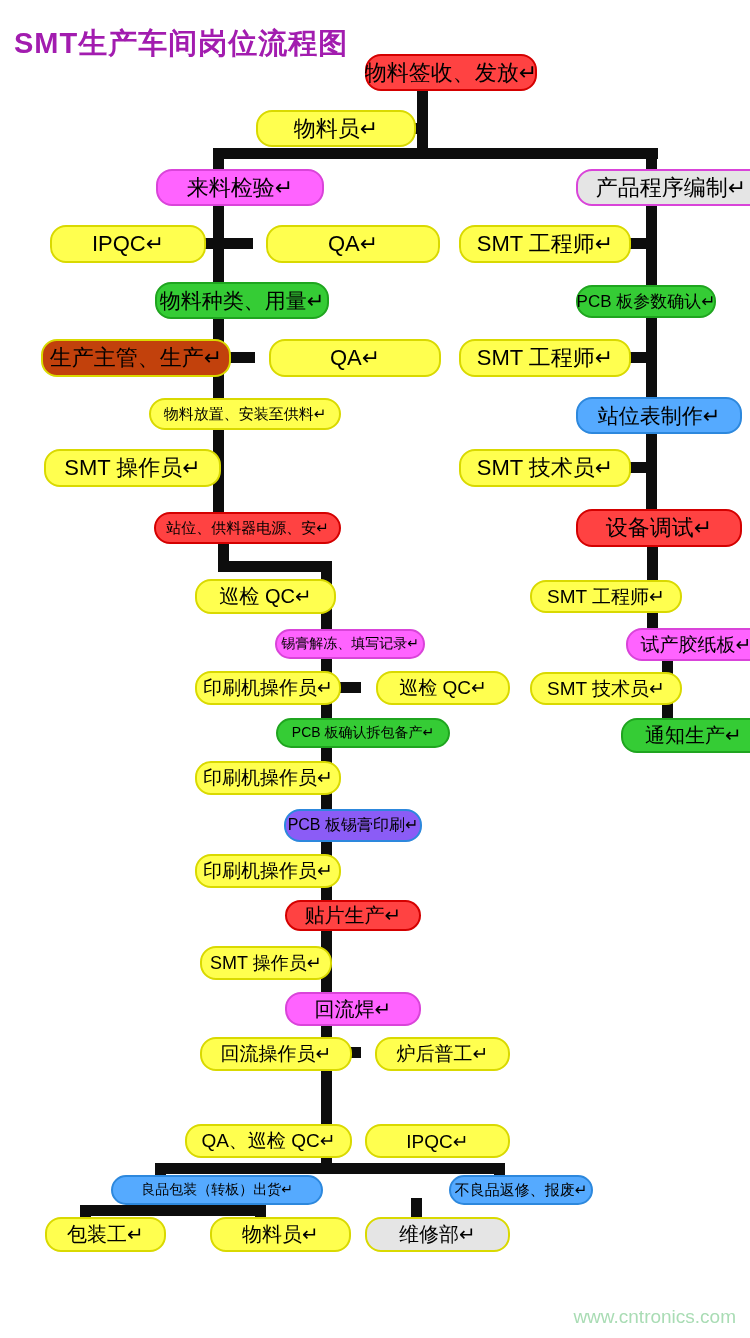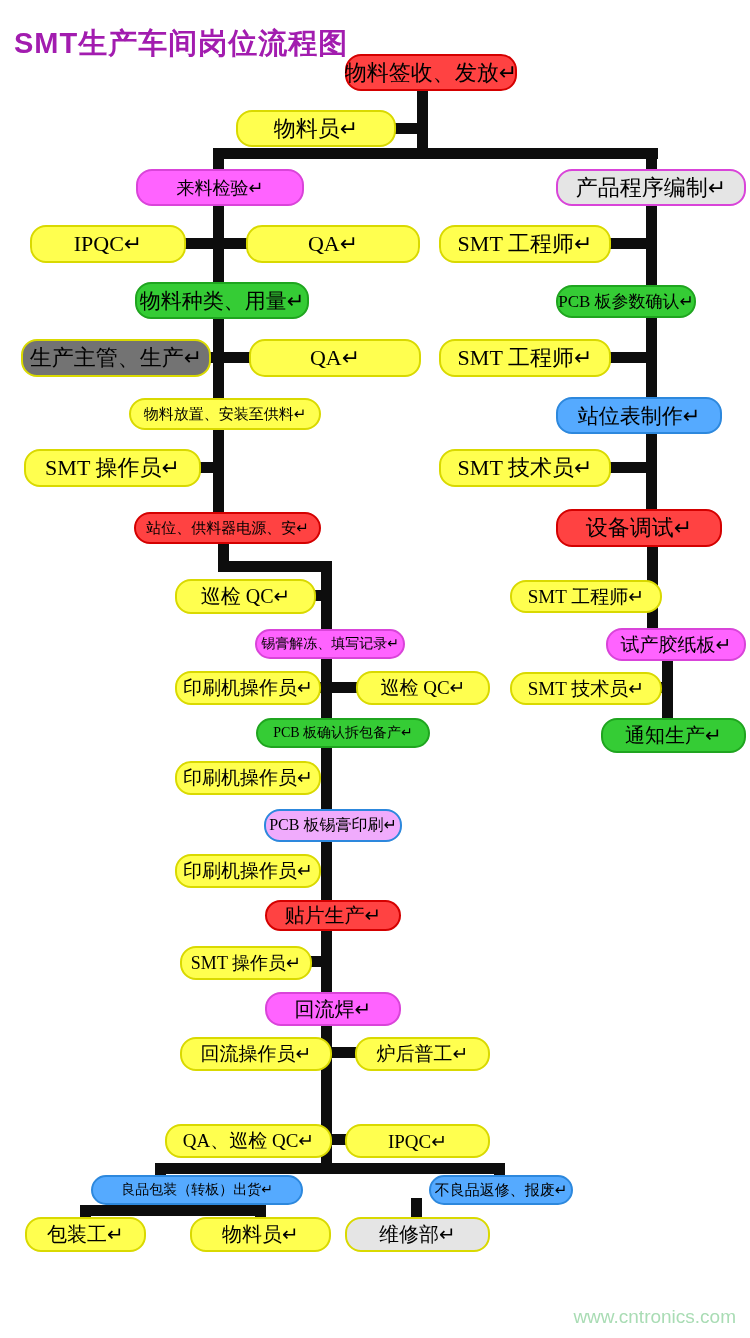--- a/index.html
+++ b/index.html
@@ -12,21 +12,22 @@
     position:absolute; left:14px; top:24px;
     font-family:"Liberation Sans","DejaVu Sans",sans-serif;
     font-size:29px; font-weight:bold; color:#a21caf; letter-spacing:1px;
     white-space:nowrap; z-index:3;
   }
   .node {
     position:absolute; box-sizing:border-box;
     border:2px solid #000; border-radius:16px;
     display:flex; align-items:center; justify-content:center;
     color:#000; white-space:nowrap; z-index:2;
-    font-family:Liberation Serif, serif;
+    font-family:Liberation Sans, sans-serif;
+    margin-left:20px;
   }
   .connector { position:absolute; z-index:1; }
   .watermark {
     position:absolute; right:14px; bottom:10px;
     font-family:"Liberation Sans","DejaVu Sans",sans-serif;
     font-size:19px; color:#a9dcb4; z-index:3; white-space:nowrap;
   }
 </style>
 </head>
 <body>
@@ -59,47 +60,47 @@
     <div class="connector" style="left: 155px; top: 1202px; width: 11px; height: 10px; background: rgb(13, 13, 13);"></div>
     <div class="connector" style="left: 80px; top: 1205px; width: 186px; height: 11px; background: rgb(13, 13, 13);"></div>
     <div class="connector" style="left: 80px; top: 1205px; width: 11px; height: 16px; background: rgb(13, 13, 13);"></div>
     <div class="connector" style="left: 255px; top: 1205px; width: 11px; height: 16px; background: rgb(13, 13, 13);"></div>
     <div class="connector" style="left: 411px; top: 1198px; width: 11px; height: 23px; background: rgb(13, 13, 13);"></div>
     <div class="connector" style="left: 647px; top: 544px; width: 11px; height: 96px; background: rgb(13, 13, 13);"></div>
     <div class="connector" style="left: 662px; top: 650px; width: 11px; height: 72px; background: rgb(13, 13, 13);"></div>
     <div class="connector" style="left: 652px; top: 682px; width: 16px; height: 11px; background: rgb(13, 13, 13);"></div>
     <div class="node" style="left: 345px; top: 54px; width: 172px; height: 37px; background: rgb(255, 66, 66); border-color: rgb(212, 0, 0); font-size: 22px;">物料签收、发放↵</div>
     <div class="node" style="left: 236px; top: 110px; width: 160px; height: 37px; background: rgb(255, 255, 79); border-color: rgb(217, 217, 0); font-size: 22px;">物料员↵</div>
-    <div class="node" style="left: 136px; top: 169px; width: 168px; height: 37px; background: rgb(255, 99, 255); border-color: rgb(217, 68, 217); font-size: 18px;">来料检验↵</div>
+    <div class="node" style="left: 136px; top: 169px; width: 168px; height: 37px; background: rgb(255, 99, 255); border-color: rgb(217, 68, 217); font-size: 22px;">来料检验↵</div>
     <div class="node" style="left: 556px; top: 169px; width: 190px; height: 37px; background: #e5e5e5; border-color: rgb(217, 68, 217); font-size: 22px;">产品程序编制↵</div>
     <div class="node" style="left: 30px; top: 225px; width: 156px; height: 38px; background: rgb(255, 255, 79); border-color: rgb(217, 217, 0); font-size: 22px;">IPQC↵</div>
     <div class="node" style="left: 246px; top: 225px; width: 174px; height: 38px; background: rgb(255, 255, 79); border-color: rgb(217, 217, 0); font-size: 22px;">QA↵</div>
     <div class="node" style="left: 439px; top: 225px; width: 172px; height: 38px; background: rgb(255, 255, 79); border-color: rgb(217, 217, 0); font-size: 22px;">SMT 工程师↵</div>
     <div class="node" style="left: 135px; top: 282px; width: 174px; height: 37px; background: rgb(53, 204, 53); border-color: rgb(31, 165, 31); font-size: 21px;">物料种类、用量↵</div>
     <div class="node" style="left: 556px; top: 285px; width: 140px; height: 33px; background: rgb(53, 204, 53); border-color: rgb(31, 165, 31); font-size: 17px; text-align: center;">PCB 板参数确认↵</div>
-    <div class="node" style="left: 21px; top: 339px; width: 190px; height: 38px; background: #737373; border-color: rgb(217, 217, 0); font-size: 22px;">生产主管、生产↵</div>
+    <div class="node" style="left: 21px; top: 339px; width: 190px; height: 38px; background: #c2410c; border-color: rgb(217, 217, 0); font-size: 22px;">生产主管、生产↵</div>
     <div class="node" style="left: 249px; top: 339px; width: 172px; height: 38px; background: rgb(255, 255, 79); border-color: rgb(217, 217, 0); font-size: 22px;">QA↵</div>
     <div class="node" style="left: 439px; top: 339px; width: 172px; height: 38px; background: rgb(255, 255, 79); border-color: rgb(217, 217, 0); font-size: 22px;">SMT 工程师↵</div>
     <div class="node" style="left: 556px; top: 397px; width: 166px; height: 37px; background: rgb(85, 170, 255); border-color: rgb(45, 136, 221); font-size: 21px;">站位表制作↵</div>
     <div class="node" style="left: 129px; top: 398px; width: 192px; height: 32px; background: rgb(255, 255, 79); border-color: rgb(217, 217, 0); font-size: 15px;">物料放置、安装至供料↵</div>
     <div class="node" style="left: 24px; top: 449px; width: 177px; height: 38px; background: rgb(255, 255, 79); border-color: rgb(217, 217, 0); font-size: 22px;">SMT 操作员↵</div>
     <div class="node" style="left: 439px; top: 449px; width: 172px; height: 38px; background: rgb(255, 255, 79); border-color: rgb(217, 217, 0); font-size: 22px;">SMT 技术员↵</div>
     <div class="node" style="left: 134px; top: 512px; width: 187px; height: 32px; background: rgb(255, 66, 66); border-color: rgb(212, 0, 0); font-size: 15px;">站位、供料器电源、安↵</div>
     <div class="node" style="left: 556px; top: 509px; width: 166px; height: 38px; background: rgb(255, 66, 66); border-color: rgb(212, 0, 0); font-size: 22px;">设备调试↵</div>
     <div class="node" style="left: 175px; top: 579px; width: 141px; height: 35px; background: rgb(255, 255, 79); border-color: rgb(217, 217, 0); font-size: 20px;">巡检 QC↵</div>
     <div class="node" style="left: 510px; top: 580px; width: 152px; height: 33px; background: rgb(255, 255, 79); border-color: rgb(217, 217, 0); font-size: 19px;">SMT 工程师↵</div>
     <div class="node" style="left: 255px; top: 629px; width: 150px; height: 30px; background: rgb(255, 99, 255); border-color: rgb(217, 68, 217); font-size: 14px;">锡膏解冻、填写记录↵</div>
     <div class="node" style="left: 606px; top: 628px; width: 140px; height: 33px; background: rgb(255, 99, 255); border-color: rgb(217, 68, 217); font-size: 19px;">试产胶纸板↵</div>
     <div class="node" style="left: 175px; top: 671px; width: 146px; height: 34px; background: rgb(255, 255, 79); border-color: rgb(217, 217, 0); font-size: 19px;">印刷机操作员↵</div>
     <div class="node" style="left: 356px; top: 671px; width: 134px; height: 34px; background: rgb(255, 255, 79); border-color: rgb(217, 217, 0); font-size: 19px;">巡检 QC↵</div>
     <div class="node" style="left: 510px; top: 672px; width: 152px; height: 33px; background: rgb(255, 255, 79); border-color: rgb(217, 217, 0); font-size: 19px;">SMT 技术员↵</div>
     <div class="node" style="left: 256px; top: 718px; width: 174px; height: 30px; background: rgb(53, 204, 53); border-color: rgb(31, 165, 31); font-size: 14px;">PCB 板确认拆包备产↵</div>
     <div class="node" style="left: 601px; top: 718px; width: 145px; height: 35px; background: rgb(53, 204, 53); border-color: rgb(31, 165, 31); font-size: 20px;">通知生产↵</div>
     <div class="node" style="left: 175px; top: 761px; width: 146px; height: 34px; background: rgb(255, 255, 79); border-color: rgb(217, 217, 0); font-size: 19px;">印刷机操作员↵</div>
-    <div class="node" style="left: 264px; top: 809px; width: 138px; height: 33px; background: #f0abfc; border-color: rgb(45, 136, 221); font-size: 16px;">PCB 板锡膏印刷↵</div>
+    <div class="node" style="left: 264px; top: 809px; width: 138px; height: 33px; background: #8b5cf6; border-color: rgb(45, 136, 221); font-size: 16px;">PCB 板锡膏印刷↵</div>
     <div class="node" style="left: 175px; top: 854px; width: 146px; height: 34px; background: rgb(255, 255, 79); border-color: rgb(217, 217, 0); font-size: 19px;">印刷机操作员↵</div>
     <div class="node" style="left: 265px; top: 900px; width: 136px; height: 31px; background: rgb(255, 66, 66); border-color: rgb(212, 0, 0); font-size: 20px;">贴片生产↵</div>
     <div class="node" style="left: 180px; top: 946px; width: 132px; height: 34px; background: rgb(255, 255, 79); border-color: rgb(217, 217, 0); font-size: 18px;">SMT 操作员↵</div>
     <div class="node" style="left: 265px; top: 992px; width: 136px; height: 34px; background: rgb(255, 99, 255); border-color: rgb(217, 68, 217); font-size: 20px;">回流焊↵</div>
     <div class="node" style="left: 180px; top: 1037px; width: 152px; height: 34px; background: rgb(255, 255, 79); border-color: rgb(217, 217, 0); font-size: 19px;">回流操作员↵</div>
     <div class="node" style="left: 355px; top: 1037px; width: 135px; height: 34px; background: rgb(255, 255, 79); border-color: rgb(217, 217, 0); font-size: 19px;">炉后普工↵</div>
     <div class="node" style="left: 165px; top: 1124px; width: 167px; height: 34px; background: rgb(255, 255, 79); border-color: rgb(217, 217, 0); font-size: 19px;">QA、巡检 QC↵</div>
     <div class="node" style="left: 345px; top: 1124px; width: 145px; height: 34px; background: rgb(255, 255, 79); border-color: rgb(217, 217, 0); font-size: 19px;">IPQC↵</div>
     <div class="node" style="left: 91px; top: 1175px; width: 212px; height: 30px; background: rgb(85, 170, 255); border-color: rgb(45, 136, 221); font-size: 14px;">良品包装（转板）出货↵</div>
     <div class="node" style="left: 429px; top: 1175px; width: 144px; height: 30px; background: rgb(85, 170, 255); border-color: rgb(45, 136, 221); font-size: 15px;">不良品返修、报废↵</div>

